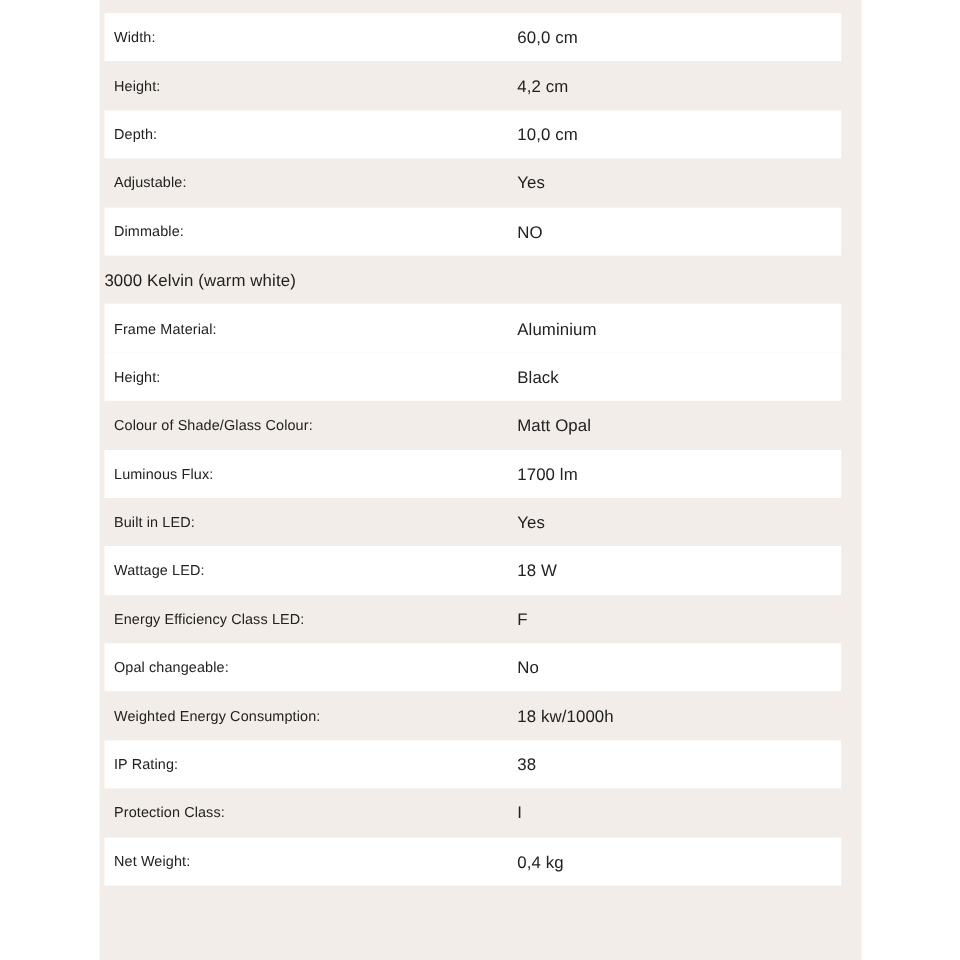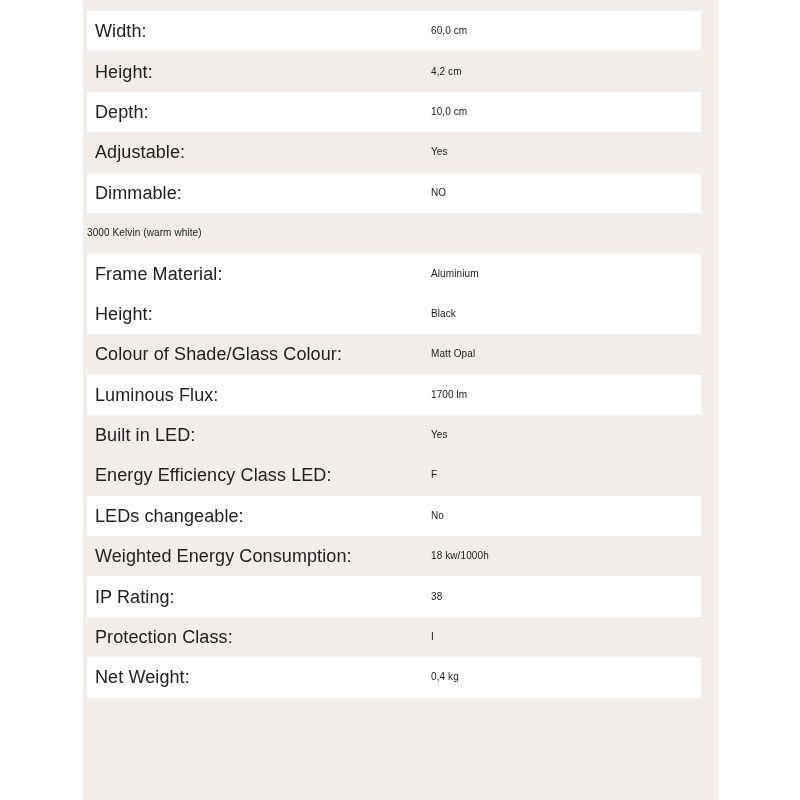--- a/index.html
+++ b/index.html
@@ -37,28 +37,28 @@
     align-items: center;
     background: transparent;
   }
   .spec-row.white {
     background: #ffffff;
   }
   .spec-label {
     box-sizing: border-box;
     width: 344px;
     padding-left: 8px;
-    font-size: 18px;
+    font-size: 12px;
     line-height: 1;
     color: #212121;
     letter-spacing: 0.1px;
     white-space: nowrap;
   }
   .spec-value {
-    font-size: 10px;
+    font-size: 14px;
     line-height: 1;
     color: #212121;
     letter-spacing: 0.1px;
     white-space: nowrap;
   }
 </style>
 </head>
 <body>
 
 <div class="page">
@@ -112,28 +112,32 @@
   <div class="spec-row white">
     <span class="spec-label">Luminous Flux:</span>
     <span class="spec-value">1700 lm</span>
   </div>
 
   <div class="spec-row">
     <span class="spec-label">Built in LED:</span>
     <span class="spec-value">Yes</span>
   </div>
 
+  <div class="spec-row white">
+    <span class="spec-label">Wattage LED:</span>
+    <span class="spec-value">18 W</span>
+  </div>
 
   <div class="spec-row">
     <span class="spec-label">Energy Efficiency Class LED:</span>
     <span class="spec-value">F</span>
   </div>
 
   <div class="spec-row white">
-    <span class="spec-label">LEDs changeable:</span>
+    <span class="spec-label">Opal changeable:</span>
     <span class="spec-value">No</span>
   </div>
 
   <div class="spec-row">
     <span class="spec-label">Weighted Energy Consumption:</span>
     <span class="spec-value">18 kw/1000h</span>
   </div>
 
   <div class="spec-row white">
     <span class="spec-label">IP Rating:</span>

